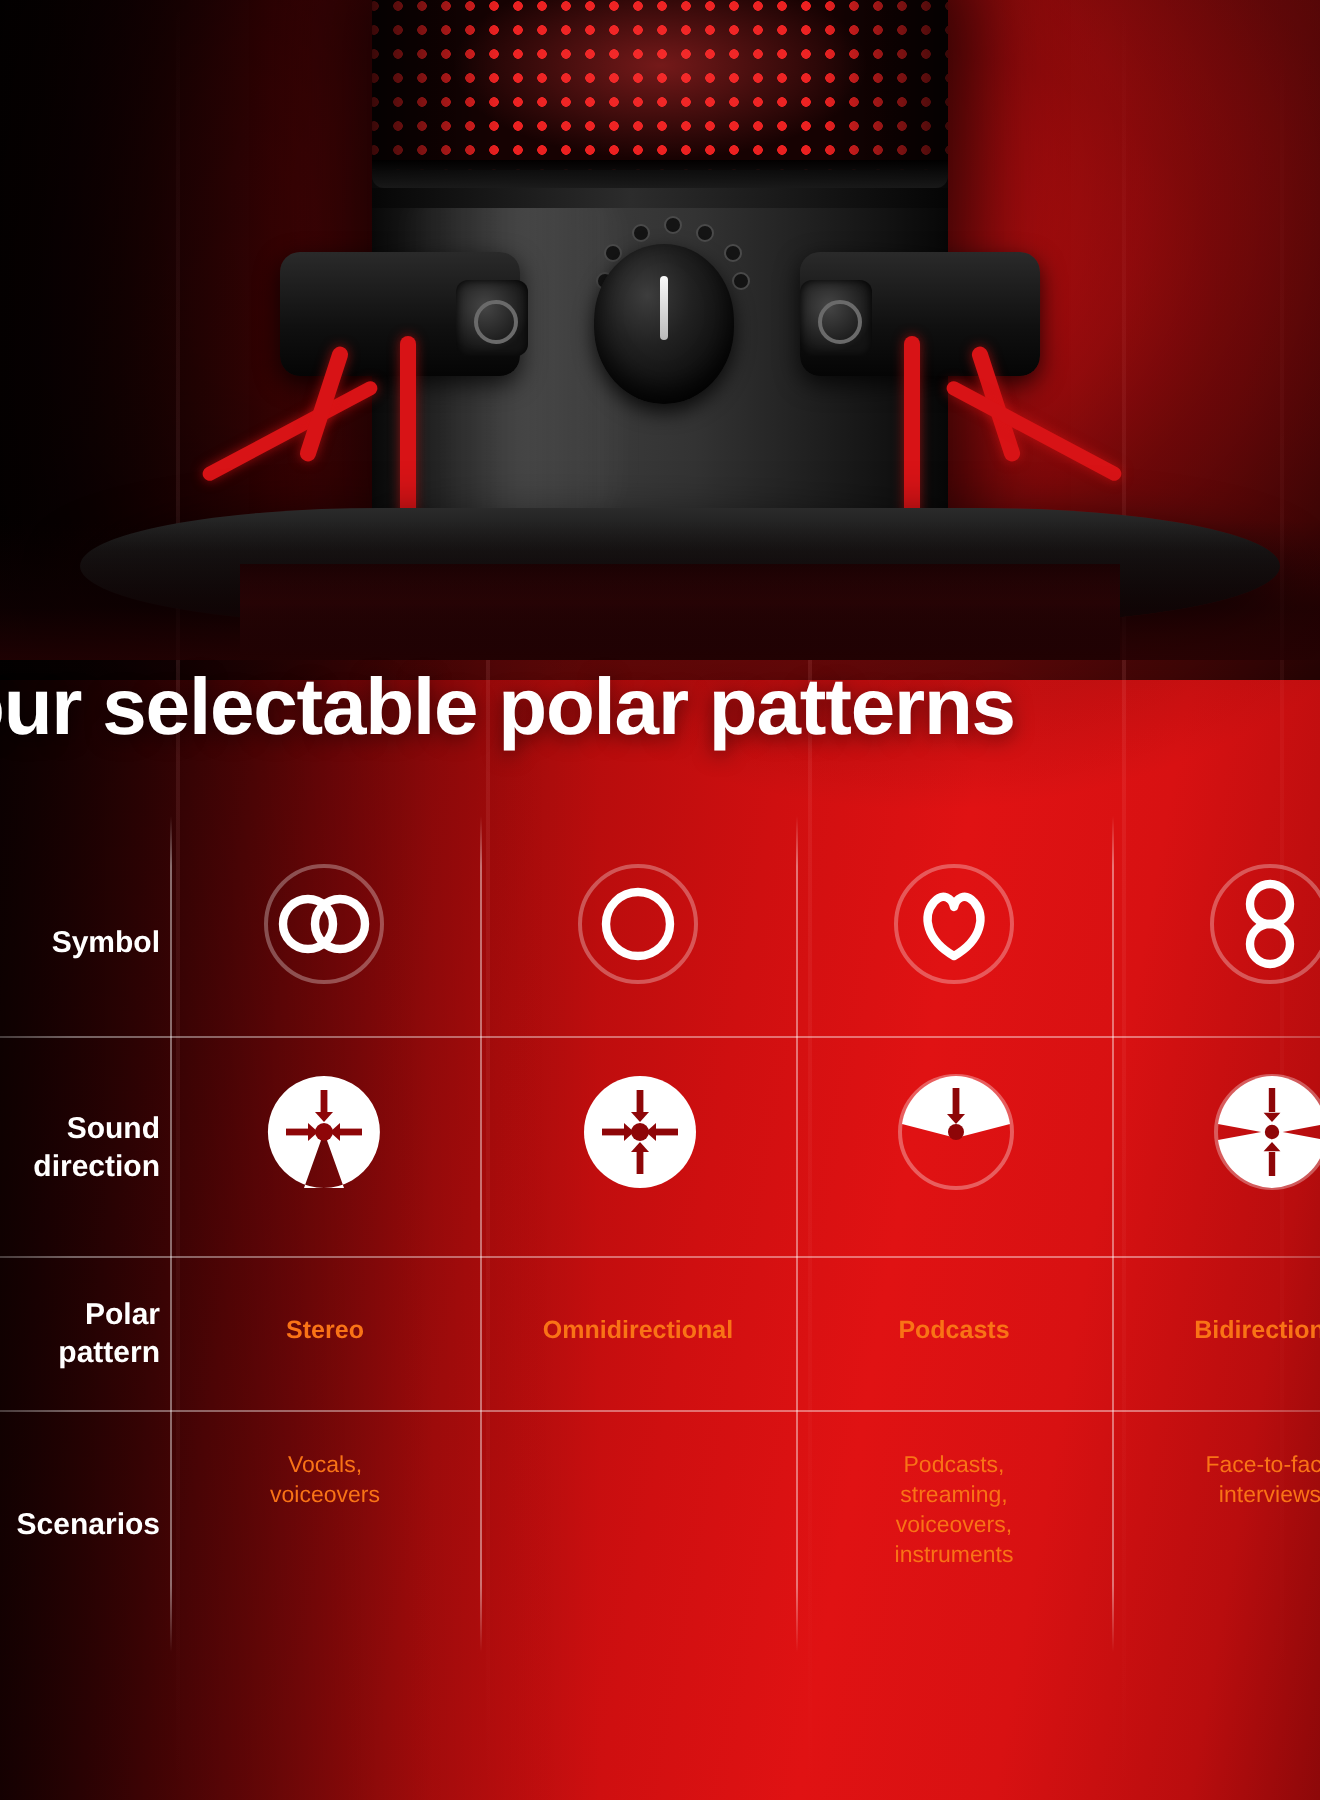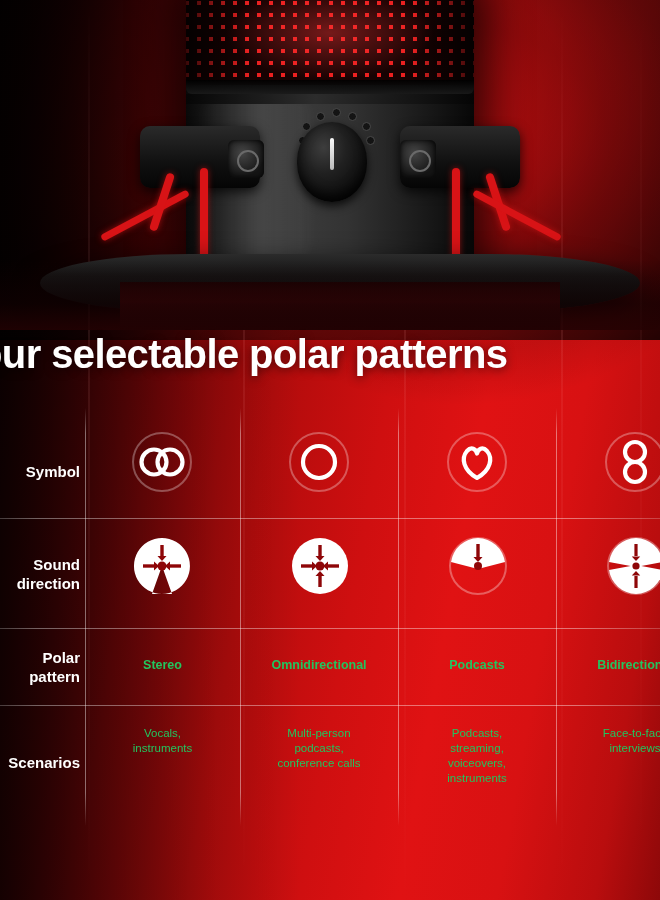--- a/index.html
+++ b/index.html
@@ -168,21 +168,21 @@
   }
 
   .row-label {
     position:absolute; left:0; width:128px;
     color:#fff; font-weight:700; font-size:15px; line-height:19px;
     text-align:right; white-space:pre-line;
   }
 
   .cell {
     position:absolute;
-    color:#22c55e; font-size:11.5px; line-height:15px; text-align:center;
+    color:#f97316; font-size:11.5px; line-height:15px; text-align:center;
     font-weight:400;
   }
   .cell.pattern { font-weight:700; font-size:12.5px; }
 
   .sym { position:absolute; width:64px; height:64px; }
   .dir { position:absolute; width:60px; height:60px; }
 </style>
 </head>
 <body>
 
@@ -340,24 +340,21 @@
         <path d="M30 35 l-4.2 4.6 h8.4 Z" fill="#8e0608"></path>
       </svg>
     </div>
 
     <div class="cell pattern" style="left:133px; top:250px; width:155px">Stereo</div>
     <div class="cell pattern" style="left:288px; top:250px; width:158px">Omnidirectional</div>
     <div class="cell pattern" style="left:446px; top:250px; width:158px">Podcasts</div>
     <div class="cell pattern" style="left:604px; top:250px; width:158px">Bidirectional</div>
 
     <div class="cell" style="left:133px; top:318px; width:155px; white-space:pre-line">Vocals,
-instruments</div>
-    <div class="cell" style="left:288px; top:318px; width:158px; white-space:pre-line">Multi-person
-podcasts,
-conference calls</div>
+voiceovers</div>
     <div class="cell" style="left:446px; top:318px; width:158px; white-space:pre-line">Podcasts,
 streaming,
 voiceovers,
 instruments</div>
     <div class="cell" style="left:604px; top:318px; width:158px; white-space:pre-line">Face-to-face
 interviews</div>
 
   </div>
 </div>
 

